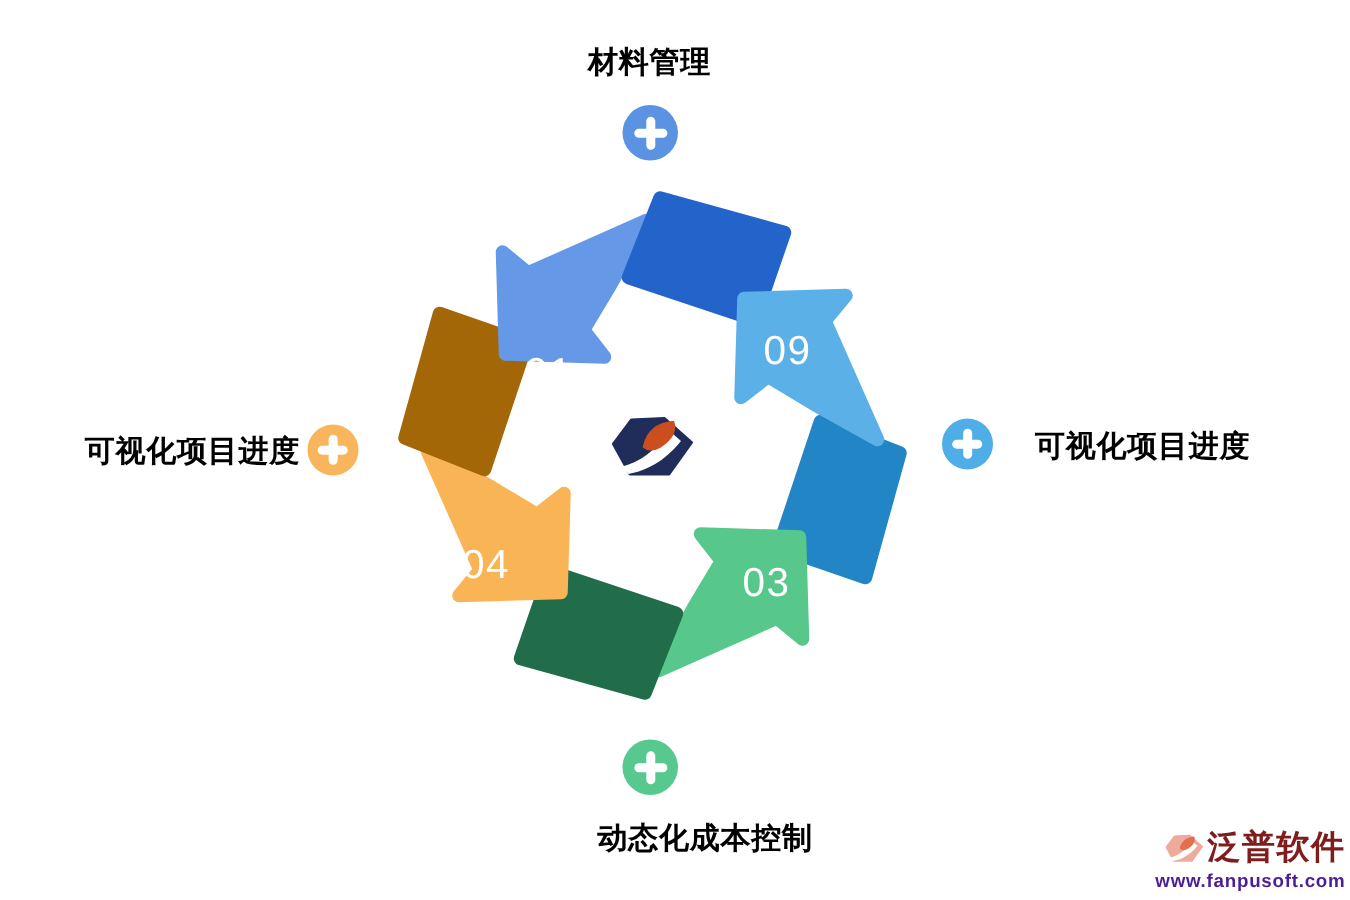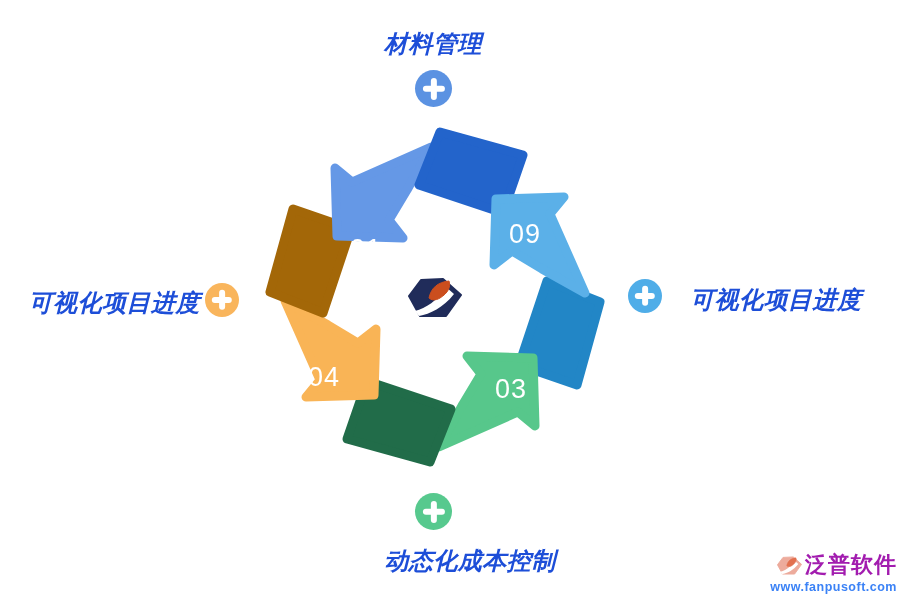--- a/index.html
+++ b/index.html
@@ -3,22 +3,22 @@
 <meta charset="utf-8">
 <style>
   html,body{margin:0;padding:0;}
   body{
     width:900px;height:600px;position:relative;overflow:hidden;
     background:#ffffff;
     font-family:"Liberation Sans","DejaVu Sans",sans-serif;
   }
   .callout-label{
     position:absolute;
-    font-size:24px;font-weight:700;color:#1d4ed8;
-    white-space:nowrap;letter-spacing:0.5px;font-style:italic;
+    font-size:20px;font-weight:700;color:#000000;
+    white-space:nowrap;letter-spacing:0.5px;
   }
   .plus{
     position:absolute;border-radius:50%;
   }
   .plus::before,.plus::after{
     content:"";position:absolute;left:50%;top:50%;
     transform:translate(-50%,-50%);
     background:#ffffff;border-radius:4px;
   }
   .plus::before{width:60%;height:17%;}
@@ -84,16 +84,16 @@
 <div class="plus" style="left: 415px; top: 493px; width: 37px; height: 37px; background-color: rgb(87, 201, 142);"></div>
 <div class="callout-label" style="left:470px;top:545px;transform:translateX(-50%);">动态化成本控制</div>
 
 <div class="watermark">
   <div class="wm-row">
     <svg width="25" height="19" viewBox="0 0 54 41">
       <polygon points="1,19 13,3 35,2 53,18 38,39 12,39" stroke-width="2" stroke-linejoin="round" fill="#edab9c" stroke="#edab9c"></polygon>
       <path d="M7,34 C18,31 29,24 38,10 L46,17 C35,31 22,37 11,39 Z" fill="#ffffff"></path>
       <path d="M21,21 C23,11 30,5 41,4 C43,10 40,16 32,21 C27,24 23,23 21,21 Z" stroke-width="1" stroke-linejoin="round" fill="#e2704f" stroke="#e2704f"></path>
     </svg>
-    <span class="wm-brand" style="color: #a21caf;">泛普软件</span>
+    <span class="wm-brand" style="color: #7f1d1d;">泛普软件</span>
   </div>
-  <div class="wm-url" style="color: #3b82f6;">www.fanpusoft.com</div>
+  <div class="wm-url" style="color: #4c1d95;">www.fanpusoft.com</div>
 </div>
 
 </body></html>

